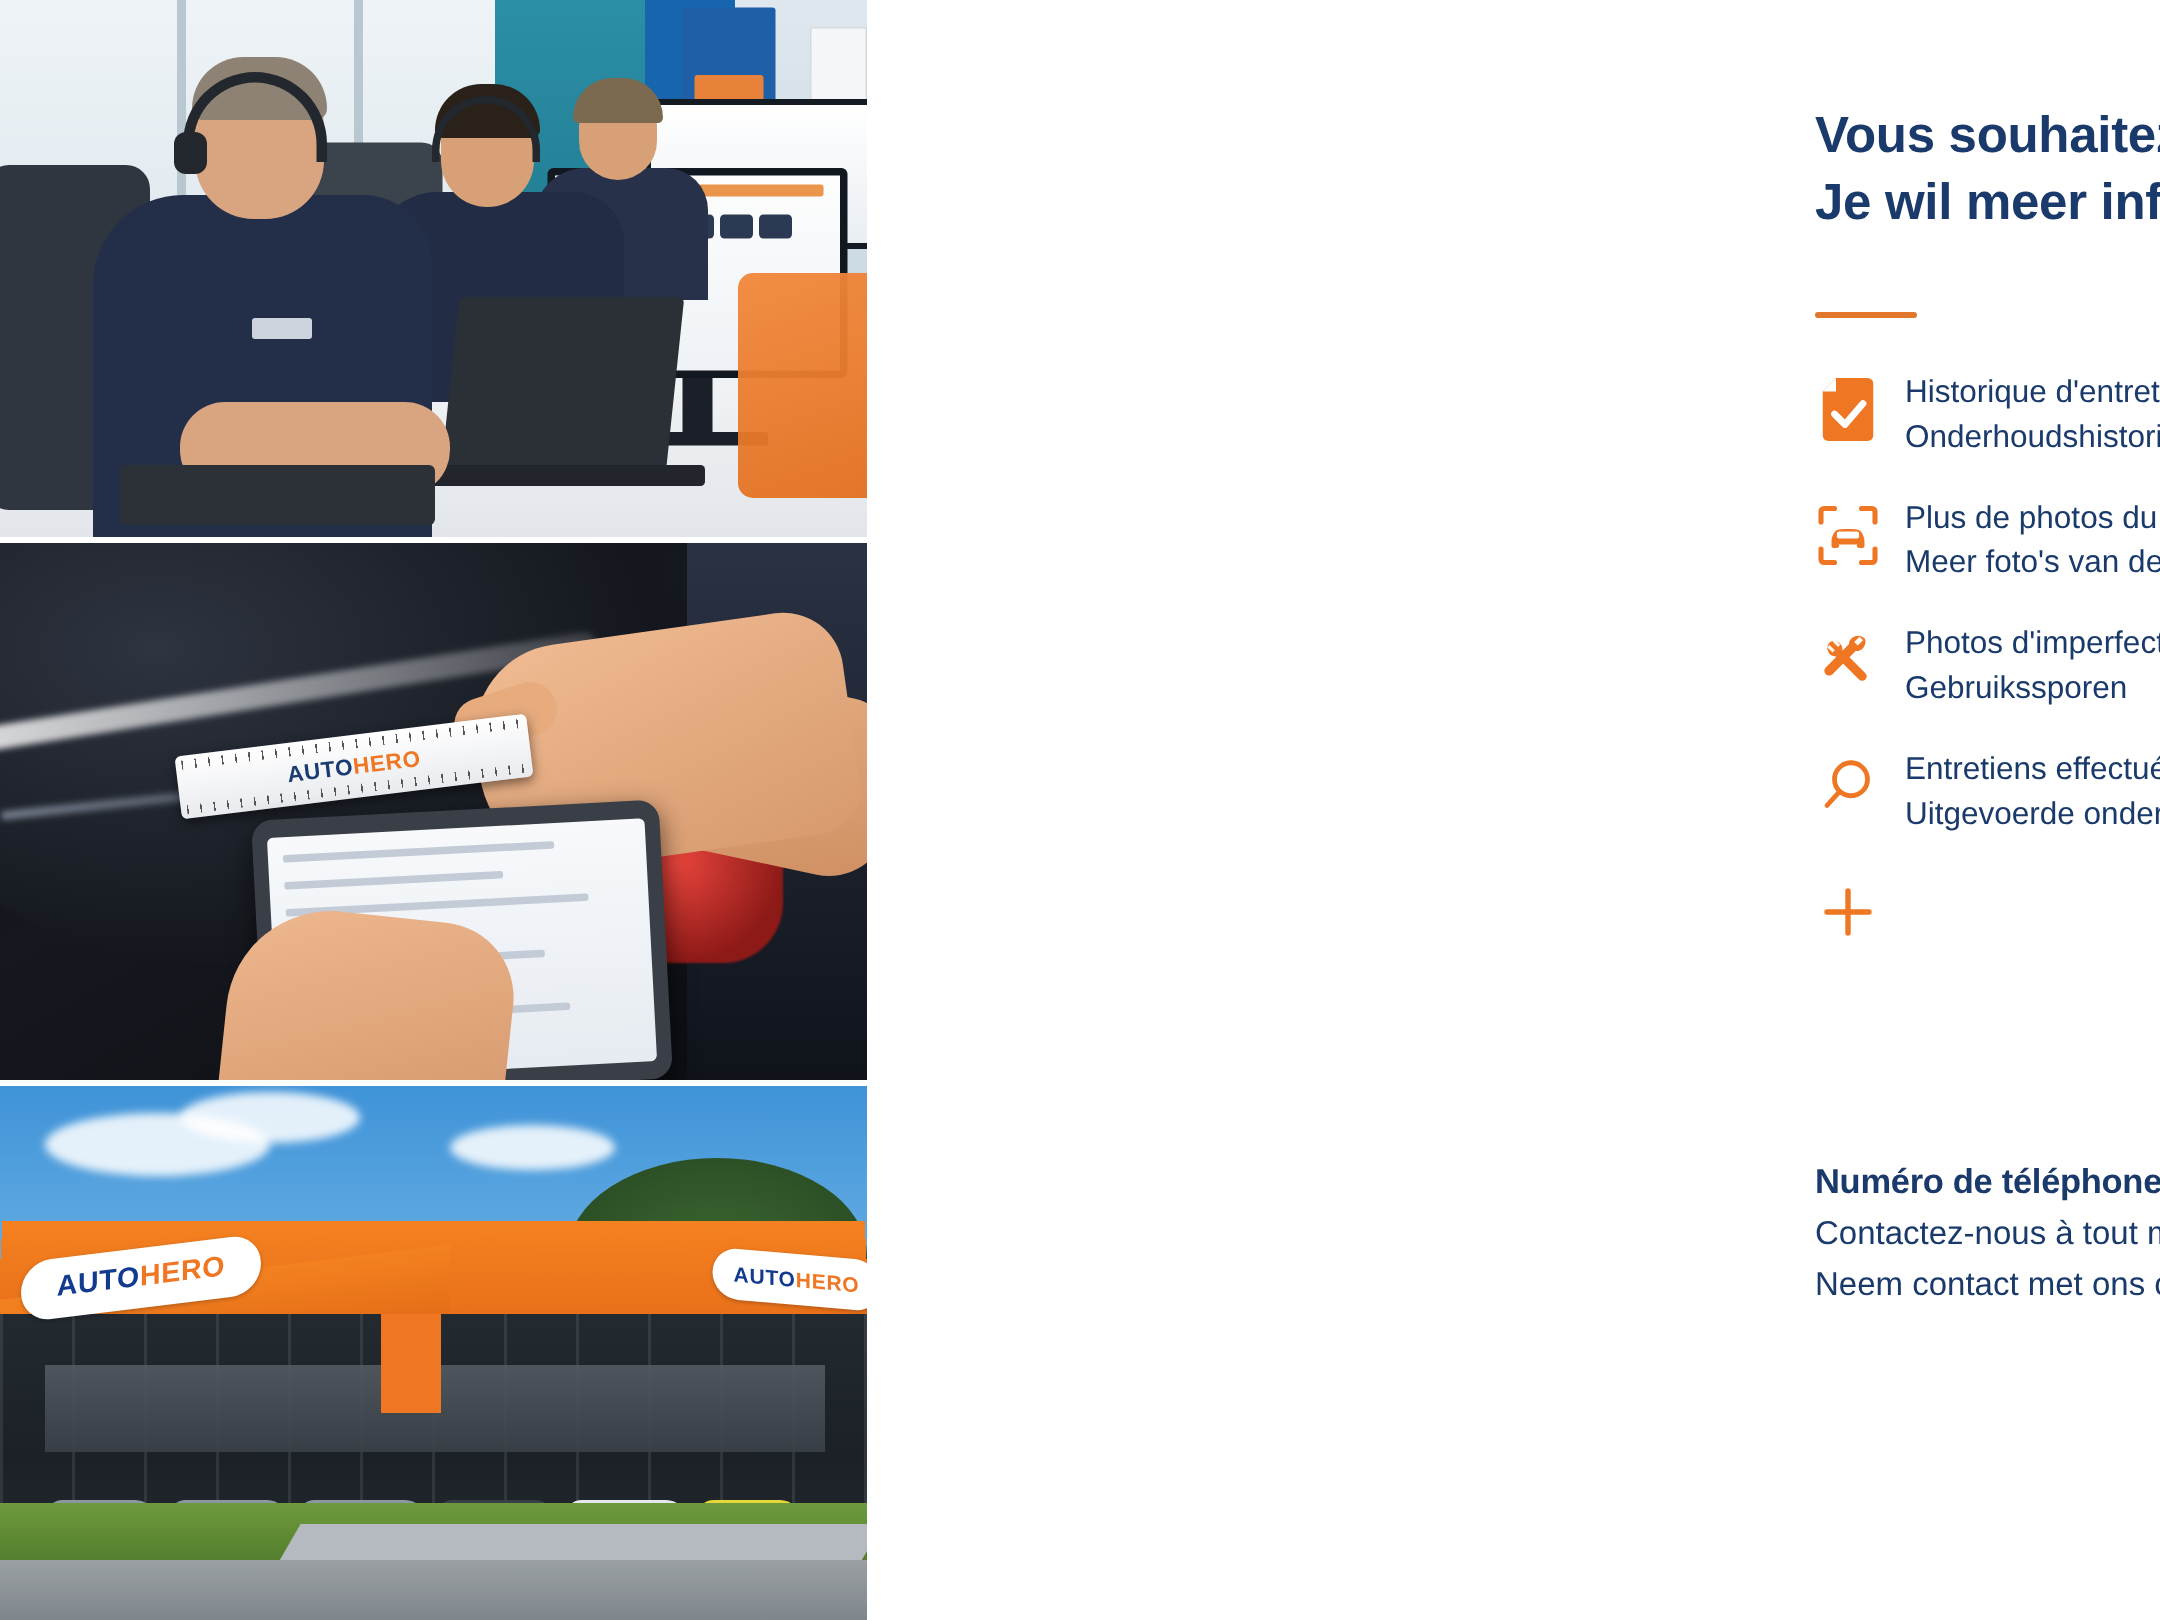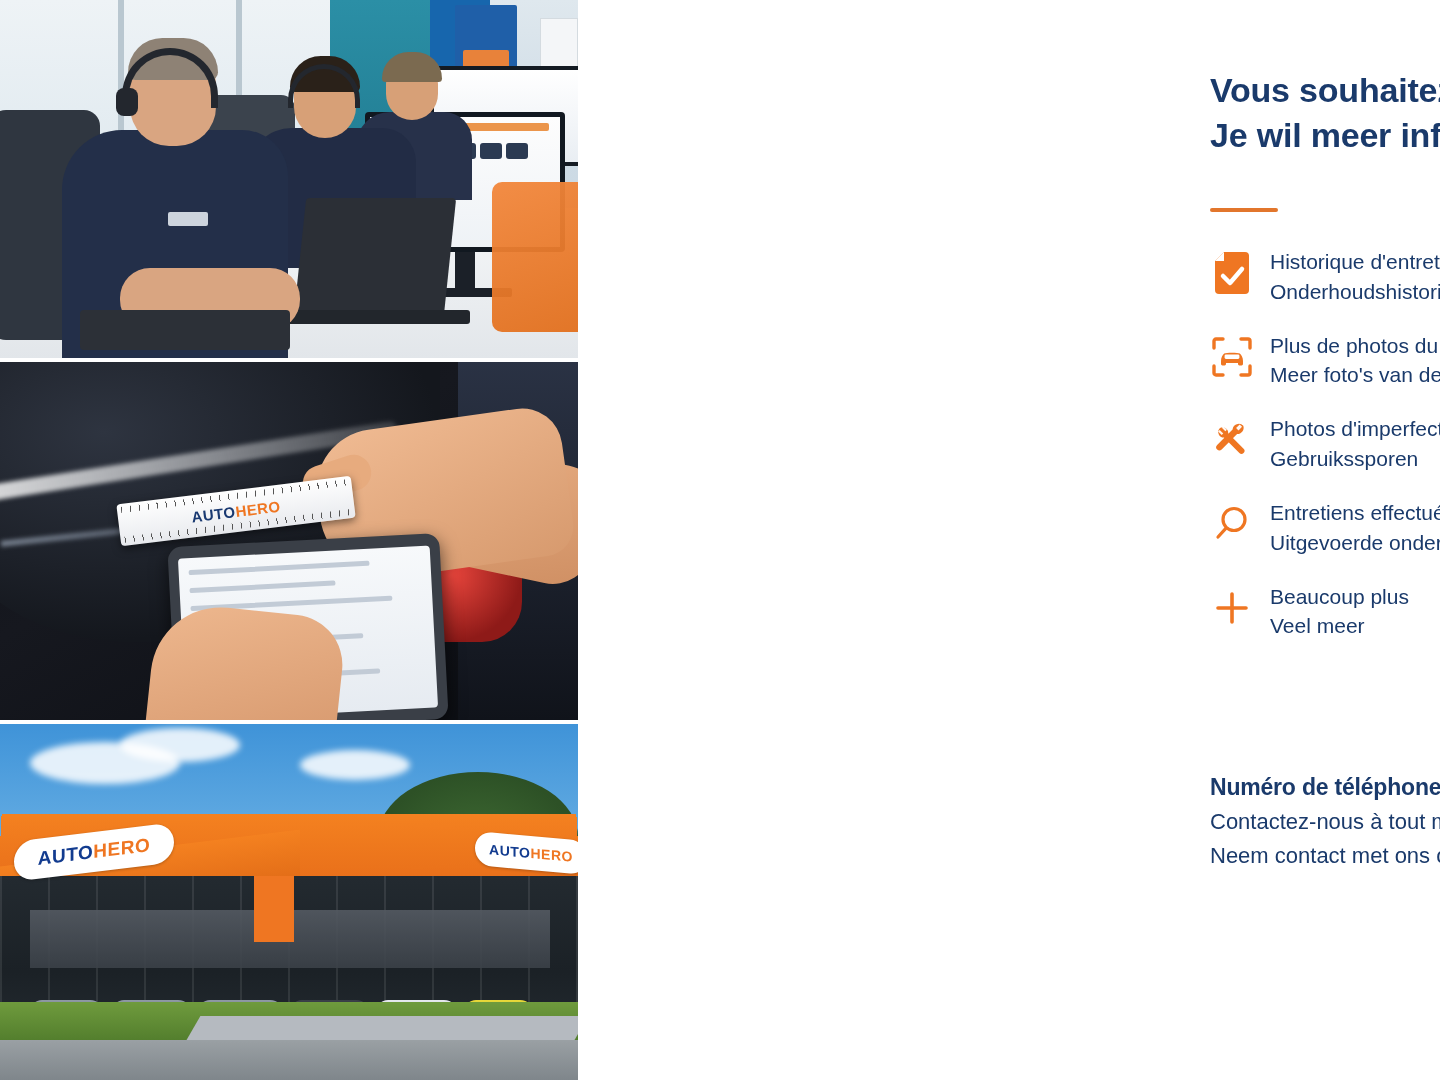--- a/index.html
+++ b/index.html
@@ -333,24 +333,20 @@
           <span class="nl">Uitgevoerde onderhoudswerkzaamheden</span>
         </span>
       </div>
 
       <div class="feature">
         <span class="ico">
           <svg width="40" height="40" viewBox="0 0 40 40">
             <path d="M20 6 V34 M6 20 H34" stroke="#EF7622" stroke-width="3.6" stroke-linecap="round"></path>
           </svg>
         </span>
-        <span class="txt">
-          <span class="fr">Beaucoup plus</span>
-          <span class="nl">Veel meer</span>
-        </span>
       </div>
 
     </div>
 
     <div class="contact">
       <div class="phone">Numéro de téléphone / Telefoonnummer: +3228877759</div>
       <div class="l1">Contactez-nous à tout moment pour plus de détails !</div>
       <div class="l2">Neem contact met ons op voor meer informatie!</div>
     </div>
 

